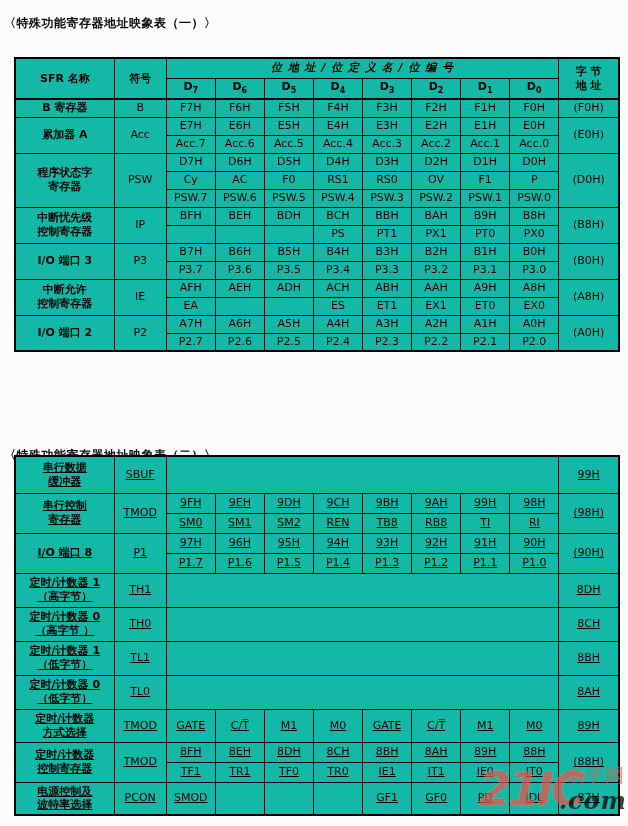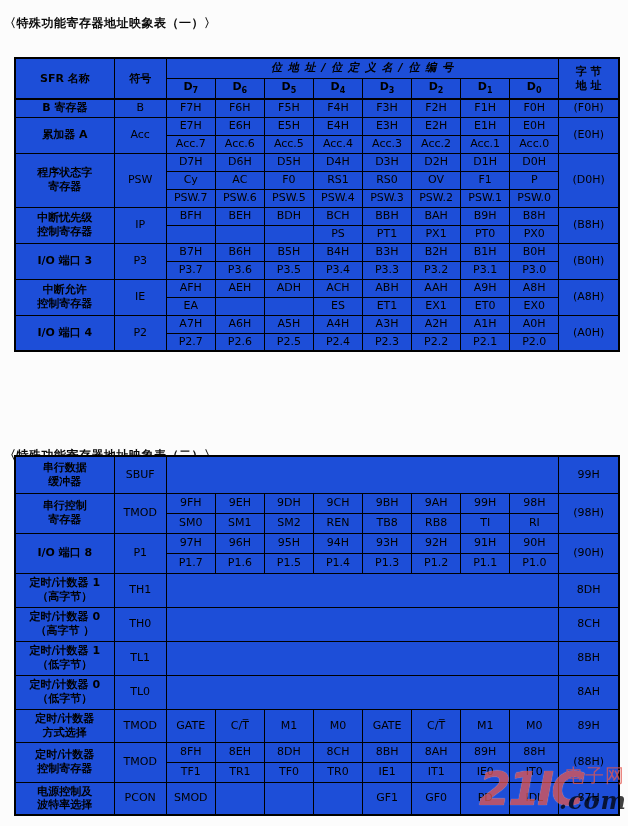--- a/index.html
+++ b/index.html
@@ -13,41 +13,41 @@
     position:absolute;left:4px;
     font-size:12px;font-weight:bold;letter-spacing:.5px;color:#0a0a0a;
     white-space:nowrap;
   }
   #title1{top:15px;}
   #title2{top:411px;margin-top:36px;}
 
   table.sfr{
     position:absolute;left:14px;
     border-collapse:collapse;table-layout:fixed;width:606px;
-    background:#1d4ed8;border:2px solid #000;
+    background:#14b8a6;border:2px solid #000;
   }
   #t1{top:57px;}
   #t2{top:455px;}
   table.sfr th,table.sfr td{
     border:1px solid #000;text-align:center;vertical-align:middle;
     padding:0;font-size:11px;line-height:1.25;overflow:hidden;
     font-family:"DejaVu Sans","Liberation Sans",sans-serif;
   }
   table.sfr thead{border-bottom:2px solid #000;}
   table.sfr thead tr.hr1{height:20px;}
   table.sfr thead tr.hr2{height:21px;margin-left:13px;}
   th.c-name,td.c-name,th.c-bits{font-size:12px;font-weight:bold;}
   td.c-name{font-weight:bold;margin-left:38px;}
   th.c-sym,th.c-byte{font-size:12px;font-weight:bold;}
   th.c-bits{letter-spacing:1px;font-style:italic;}
   td.c-sym{font-size:11px;}
   td.c-byte{font-size:11px;}
   th sub{font-size:8px;}
   #t1 tbody tr{height:18px;}
-  #t2 tbody tr{height:20px;}
+  #t2 tbody tr{height:20px;text-decoration:underline;}
   #t2 tbody tr.blank{height:34px;}
   #t2 tbody tr.sbuf{height:37px;}
   #t2 tbody tr.tallSingle{height:33px;}
 
   .watermark{
     position:absolute;left:479px;top:762px;width:150px;height:58px;
     opacity:.75;pointer-events:none;z-index:5;white-space:nowrap;
   }
   .wm-big{
     position:absolute;left:0;top:4px;
@@ -236,21 +236,21 @@
         <td class="c-bit">EA</td>
         <td class="c-bit"></td>
         <td class="c-bit"></td>
         <td class="c-bit">ES</td>
         <td class="c-bit">ET1</td>
         <td class="c-bit">EX1</td>
         <td class="c-bit">ET0</td>
         <td class="c-bit">EX0</td>
       </tr>
       <tr>
-        <td class="c-name" rowspan="2">I/O 端口 4</td>
+        <td class="c-name" rowspan="2">I/O 端口 2</td>
         <td class="c-sym" rowspan="2">P2</td>
         <td class="c-bit">A7H</td>
         <td class="c-bit">A6H</td>
         <td class="c-bit">A5H</td>
         <td class="c-bit">A4H</td>
         <td class="c-bit">A3H</td>
         <td class="c-bit">A2H</td>
         <td class="c-bit">A1H</td>
         <td class="c-bit">A0H</td>
         <td class="c-byte" rowspan="2">(A0H)</td>

